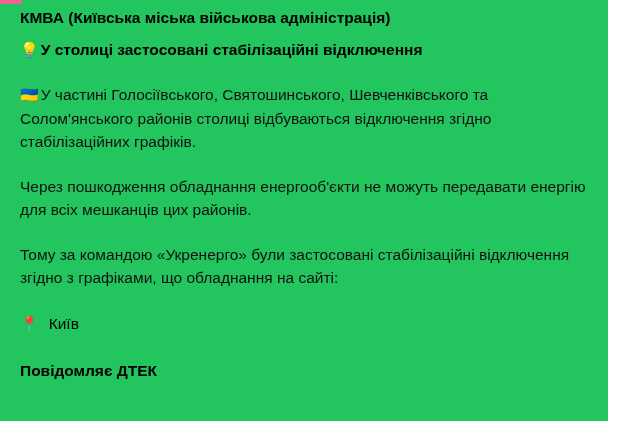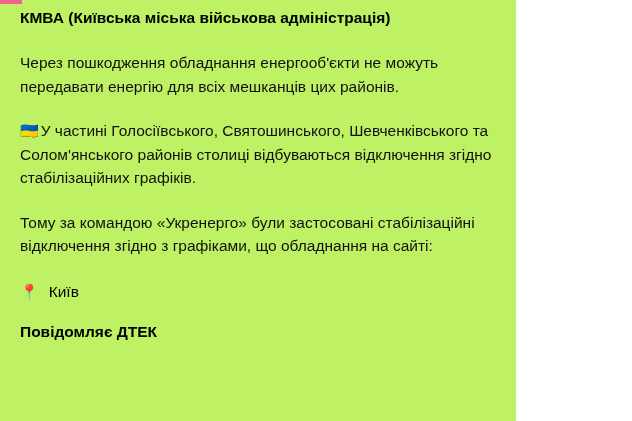--- a/index.html
+++ b/index.html
@@ -9,24 +9,24 @@
   body {
     width: 632px;
     height: 421px;
     background: #ffffff;
     font-family: "Liberation Sans", sans-serif;
     color: #000000;
     overflow: hidden;
   }
   .page {
     position: relative;
-    width: 516px;
+    width: 608px;
     height: 421px;
     box-sizing: border-box;
-    background: #bef264;
+    background: #22c55e;
   }
   
   .top-accent {
     position: absolute;
     top: 0;
     left: 0;
     width: 22px;
     height: 4px;
     background: #f06292;
   }
@@ -55,21 +55,21 @@
     line-height: 23.5px;
     color: #111111;
   }
   .emoji {
     font-size: 15px;
     display: inline-block;
     margin-right: 2px;
     vertical-align: baseline;
   }
   .footer-note {
-    margin-top: 17px;
+    margin-top: 24px;
     font-weight: bold;
     font-size: 15.5px;
     line-height: 23px;
     color: #000000;
   }
   .place {
     margin-top: 22px;
     font-size: 15.5px;
     line-height: 23px;
   }
@@ -81,26 +81,29 @@
 <body>
 
 <div class="page">
 
   <div class="top-accent"></div>
 
   <div class="content">
 
     <div class="title">КМВА (Київська міська військова адміністрація)</div>
 
-
-    <div class="para">Через пошкодження обладнання енергооб'єкти не можуть передавати енергію для всіх мешканців цих районів.</div>
+    <div class="subtitle">
+      <span class="emoji">💡</span><span>У столиці застосовані стабілізаційні відключення</span>
+    </div>
 
     <div class="para">
       <span class="emoji">🇺🇦</span><span>У частині Голосіївського, Святошинського, Шевченківського та Солом'янського районів столиці відбуваються відключення згідно стабілізаційних графіків.</span>
     </div>
+
+    <div class="para">Через пошкодження обладнання енергооб'єкти не можуть передавати енергію для всіх мешканців цих районів.</div>
 
     <div class="para">Тому за командою «Укренерго» були застосовані стабілізаційні відключення згідно з графіками, що обладнання на сайті:</div>
 
     <div class="place">
       <span class="emoji">📍</span><span class="place-label">Київ</span>
     </div>
 
     <div class="footer-note">Повідомляє ДТЕК</div>
 
   </div>

